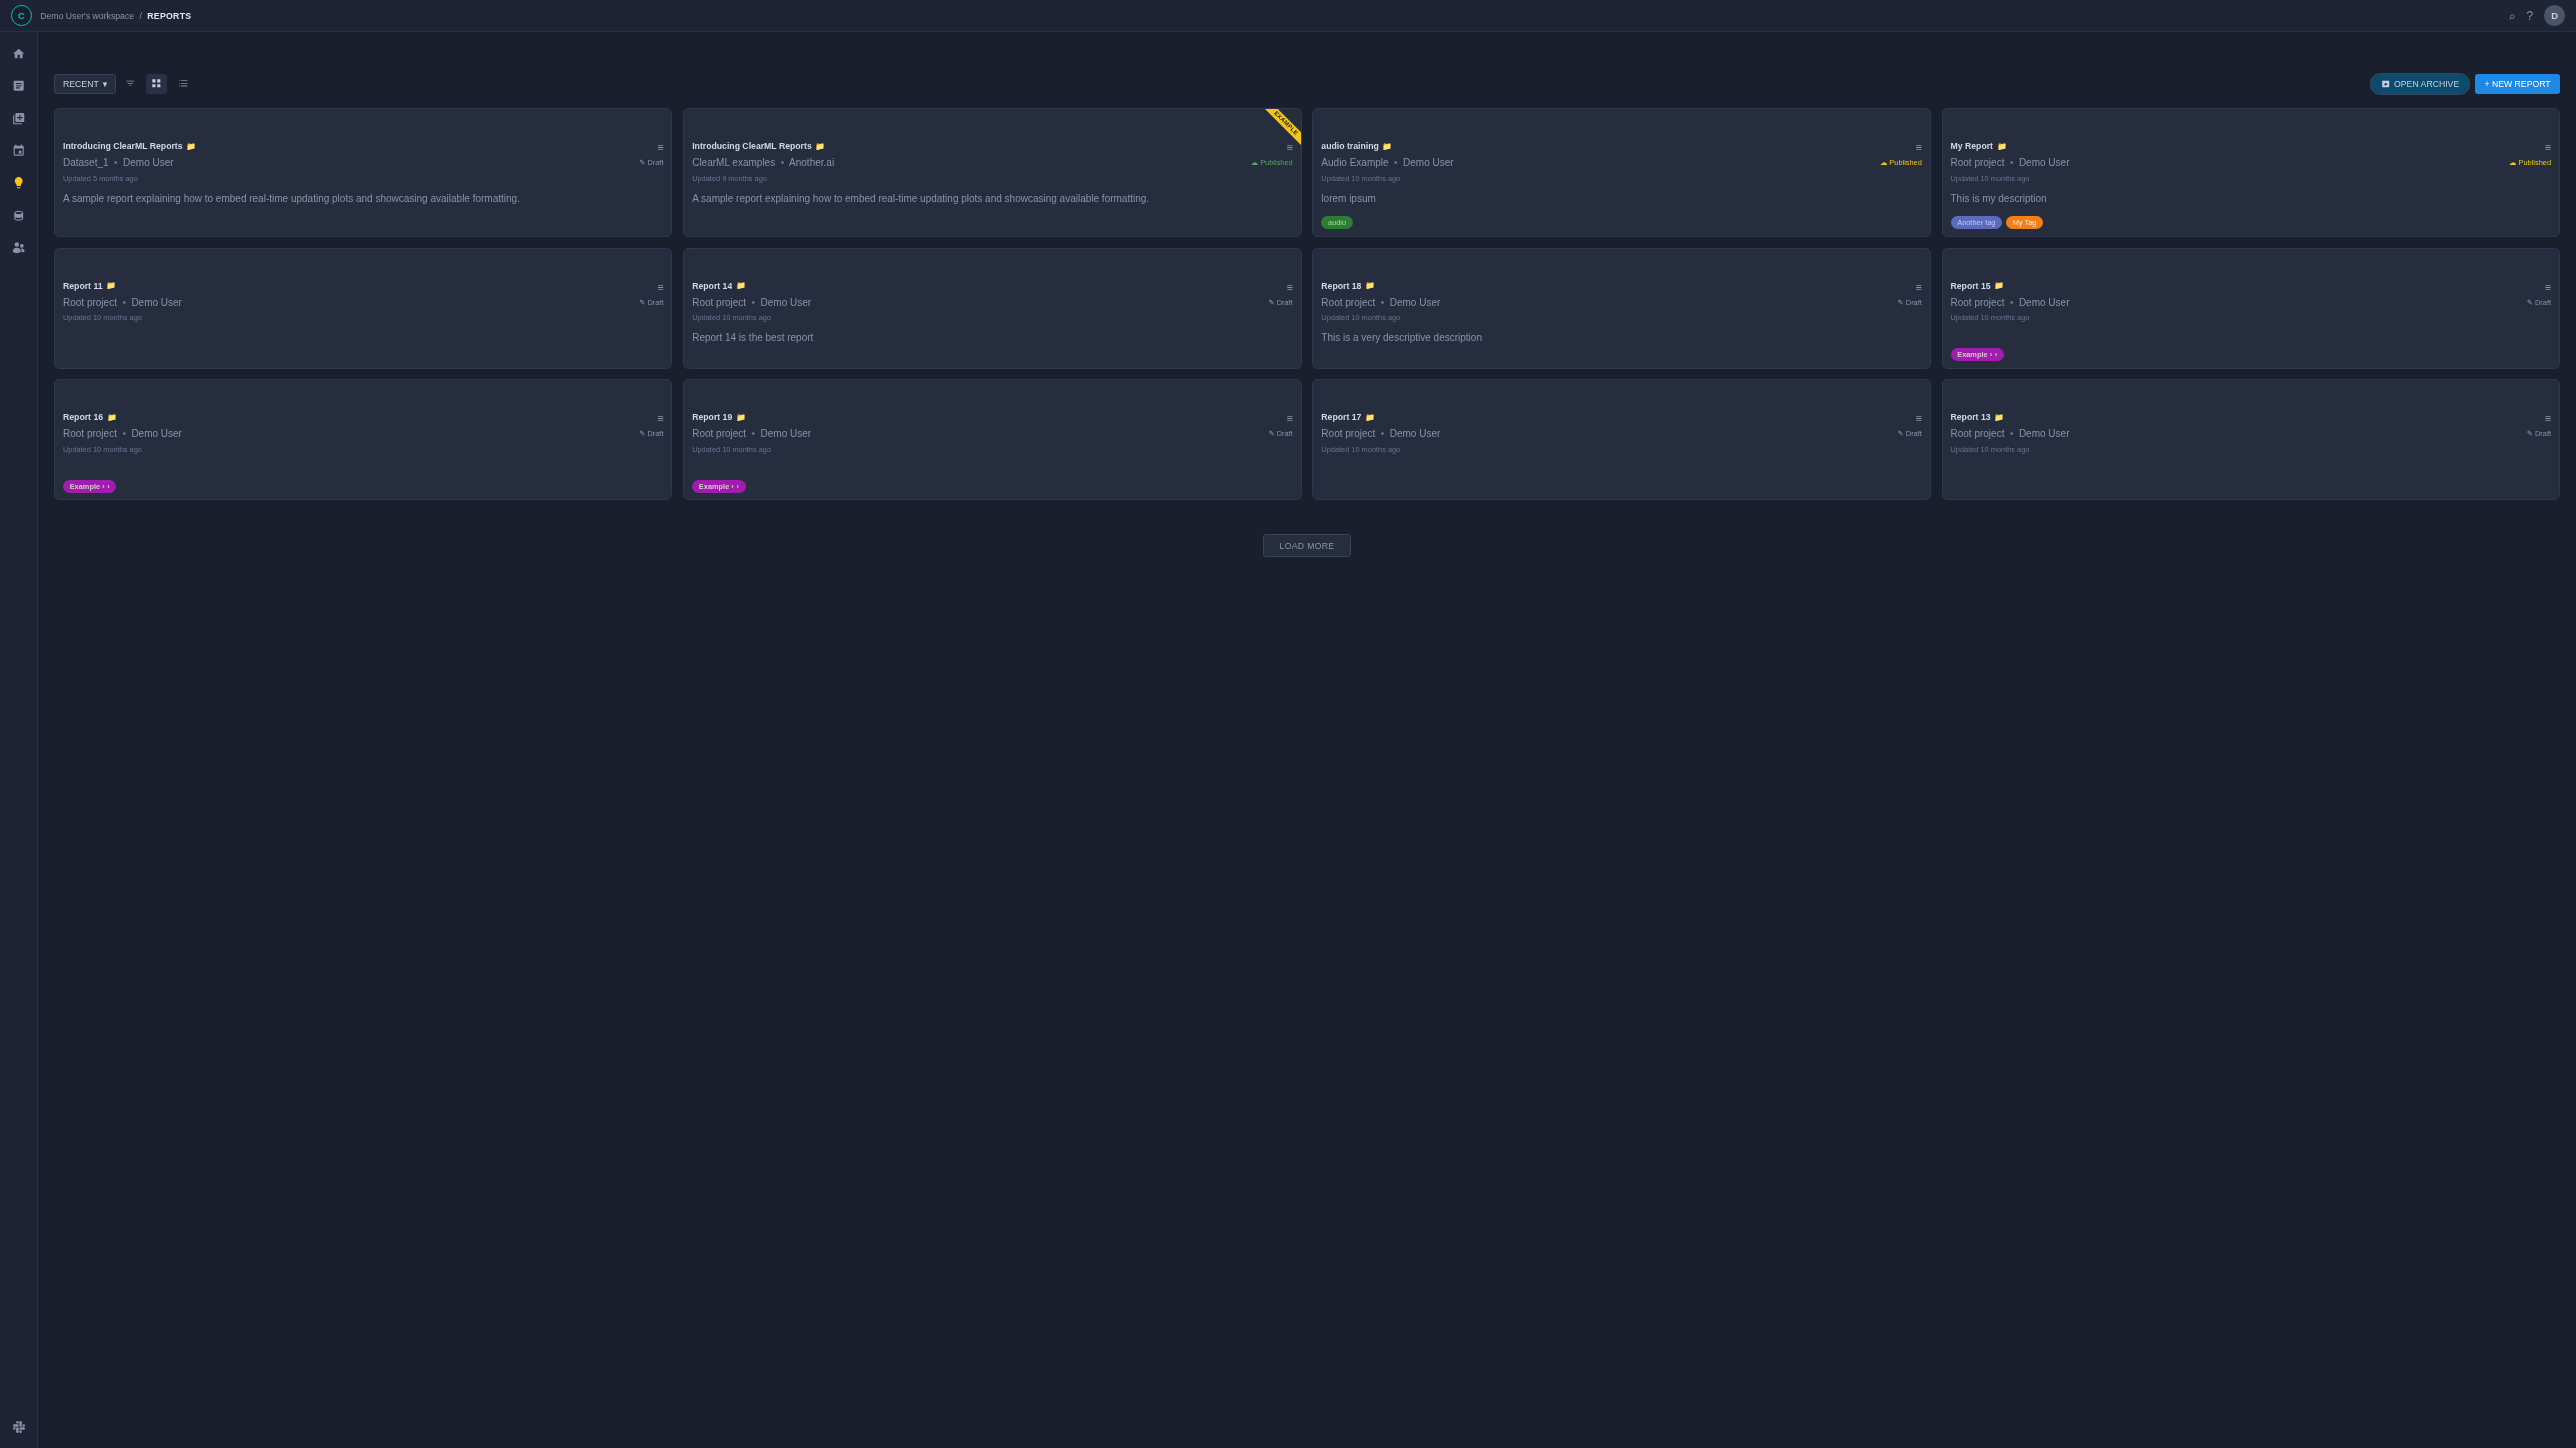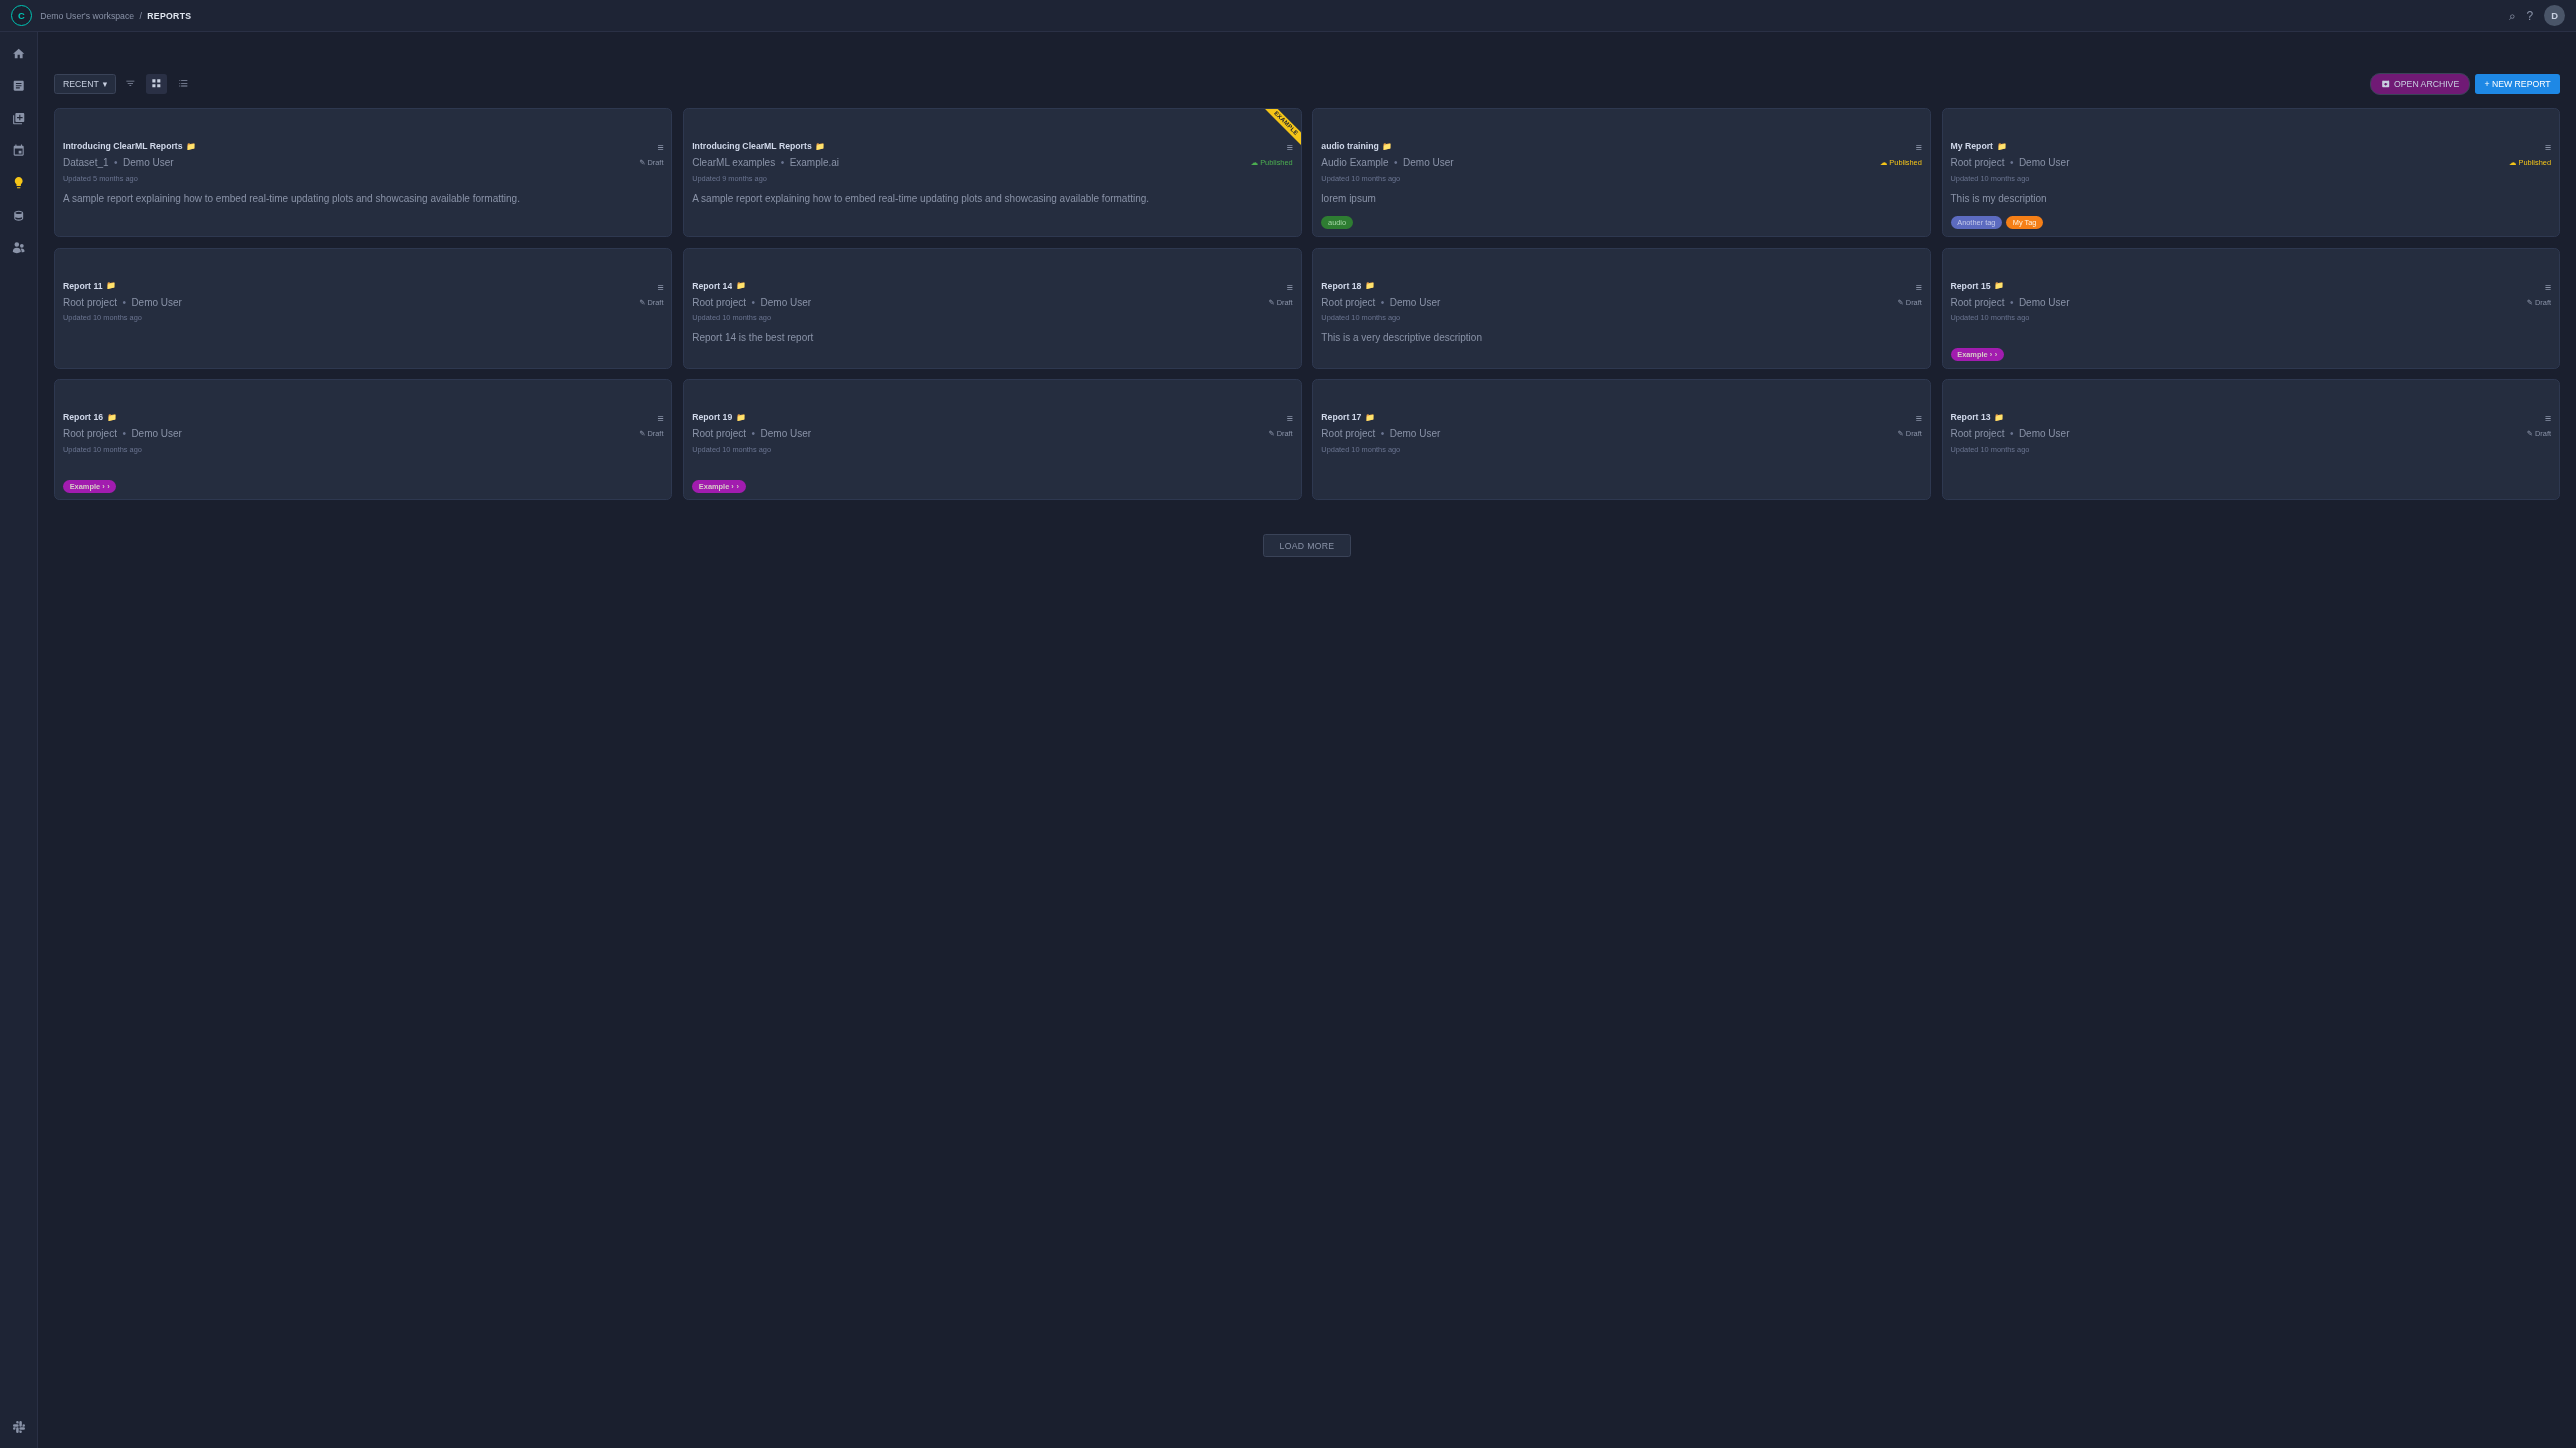--- a/index.html
+++ b/index.html
@@ -124,21 +124,21 @@
       cursor: pointer;
       padding: 4px 5.4px;
       font-size: 10.7px;
       border-radius: 2.7px;
     }
     .view-btn.active { color: #c8d0e0; background: #2a3045; }
     .toolbar-right {
       display: flex; align-items: center; gap: 5.4px;
     }
     .archive-btn {
-      background: #701a75;
+      background: #0c4a6e;
       border: 0.7px solid #3a4358;
       color: #c8d0e0;
       padding: 4.7px 9.4px;
       border-radius: 10px;
       cursor: pointer;
       display: flex; align-items: center; gap: 4px;
       font-size: 8.7px;
     }
     .new-report-btn {
       background: #1e88e5;
@@ -435,21 +435,21 @@
       <div class="card-title-area">
         <span class="card-title">Introducing ClearML Reports</span>
         <span class="folder-icon">📁</span>
       </div>
       <span class="card-menu">≡</span>
     </div>
     <div class="card-meta">
       <div class="card-meta-left">
         <span class="project">ClearML examples</span>
         <span class="dot-sep">•</span>
-        <span class="author">Example.ai</span>
+        <span class="author">Another.ai</span>
       </div>
       <span class="card-status status-published-green">☁ Published</span>
     </div>
     <div class="card-meta-row">Updated 9 months ago</div>
     <div class="card-body">A sample report explaining how to embed real-time updating plots and showcasing available formatting.</div>
 
     <div class="ribbon">
             <span class="ribbon-text">EXAMPLE</span>
           </div>
   </div>

